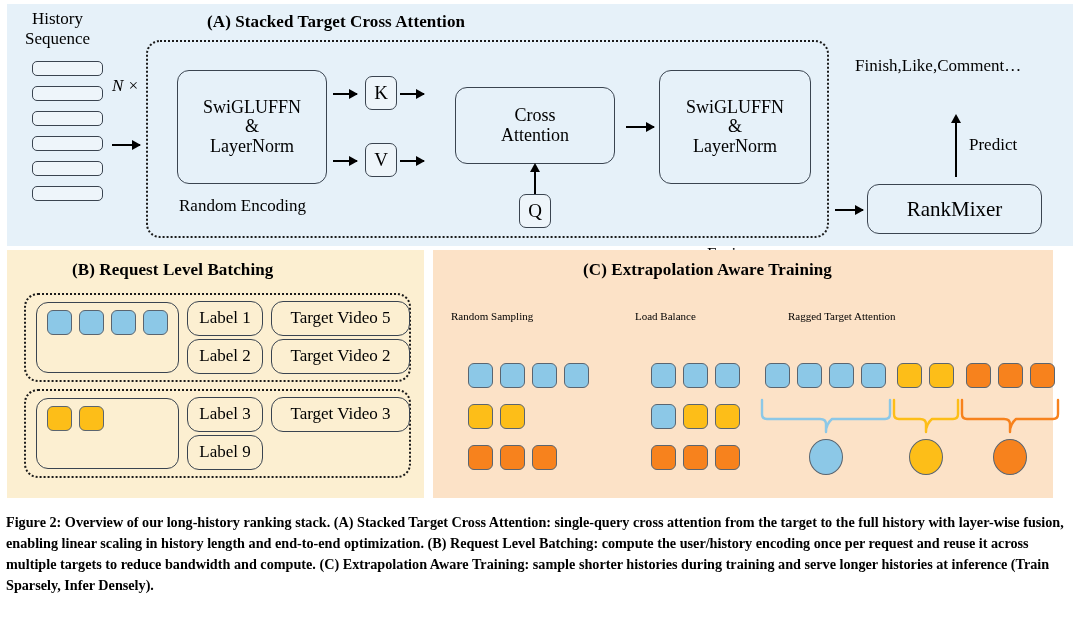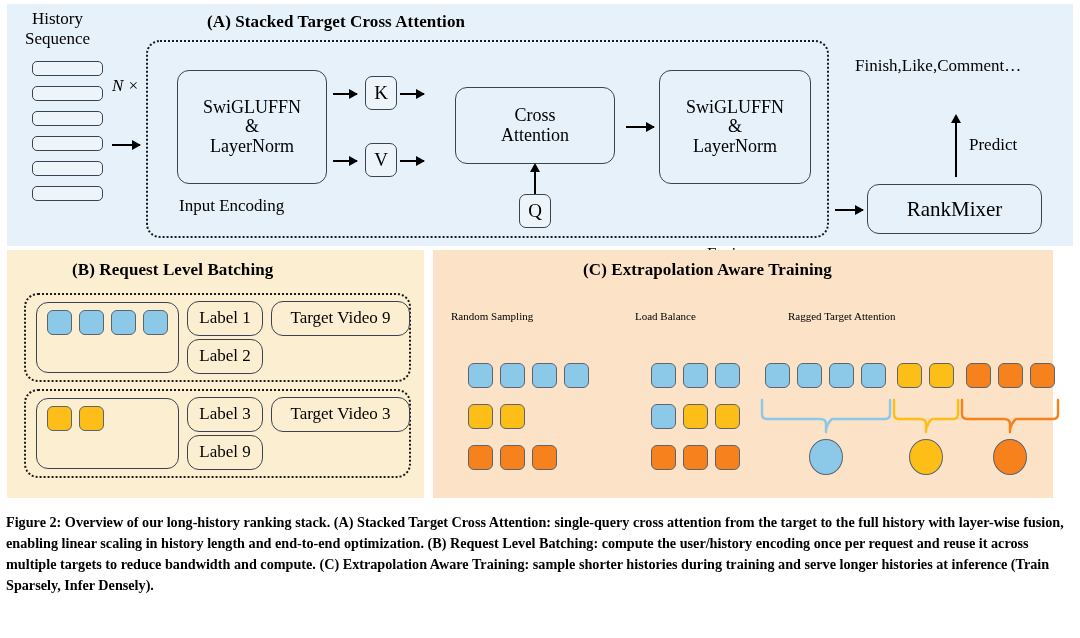--- a/index.html
+++ b/index.html
@@ -79,21 +79,21 @@
     <div class="lbl" style="left:105px;top:72px;font-size:17px;font-style:italic;">N ×</div>
     <div class="arrow-r" style="left:105px;top:140px;width:28px;"></div>
 
     <div class="dotted" style="left:139px;top:36px;width:683px;height:198px;"></div>
 
     <div class="rbox blue-bg" style="left:170px;top:66px;width:150px;height:114px;font-size:18px;flex-direction:column;">
       <span>SwiGLUFFN</span>
       <span>&amp;</span>
       <span>LayerNorm</span>
     </div>
-    <div class="lbl" style="left:172px;top:192px;font-size:17px;">Input Encoding</div>
+    <div class="lbl" style="left:172px;top:192px;font-size:17px;">Random Encoding</div>
 
     <div class="arrow-r" style="left:326px;top:89px;width:24px;"></div>
     <div class="kv" style="left:358px;top:72px;">
         <span>K</span>
       </div>
     <div class="arrow-r" style="left:393px;top:89px;width:24px;"></div>
 
     <div class="arrow-r" style="left:326px;top:156px;width:24px;"></div>
     <div class="kv" style="left:358px;top:139px;">
         <span>V</span>
@@ -137,24 +137,27 @@
     <div class="rbox cream-bg" style="left:29px;top:52px;width:143px;height:71px;"></div>
     <div class="sq blue" style="left:40px;top:60px;"></div>
     <div class="sq blue" style="left:72px;top:60px;"></div>
     <div class="sq blue" style="left:104px;top:60px;"></div>
     <div class="sq blue" style="left:136px;top:60px;"></div>
 
     <div class="rbox cream-bg" style="left:180px;top:51px;width:76px;height:35px;font-size:17px;">
         <span>Label 1</span>
       </div>
     <div class="rbox cream-bg" style="left:264px;top:51px;width:139px;height:35px;font-size:17px;">
-        <span>Target Video 9</span>
+        <span>Target Video 5</span>
       </div>
     <div class="rbox cream-bg" style="left:180px;top:89px;width:76px;height:35px;font-size:17px;">
         <span>Label 2</span>
+      </div>
+    <div class="rbox cream-bg" style="left:264px;top:89px;width:139px;height:35px;font-size:17px;">
+        <span>Target Video 2</span>
       </div>
 
     <div class="dotted" style="left:17px;top:139px;width:387px;height:89px;"></div>
     <div class="rbox cream-bg" style="left:29px;top:148px;width:143px;height:71px;"></div>
     <div class="sq yellow" style="left:40px;top:156px;"></div>
     <div class="sq yellow" style="left:72px;top:156px;"></div>
 
     <div class="rbox cream-bg" style="left:180px;top:147px;width:76px;height:35px;font-size:17px;">
         <span>Label 3</span>
       </div>

